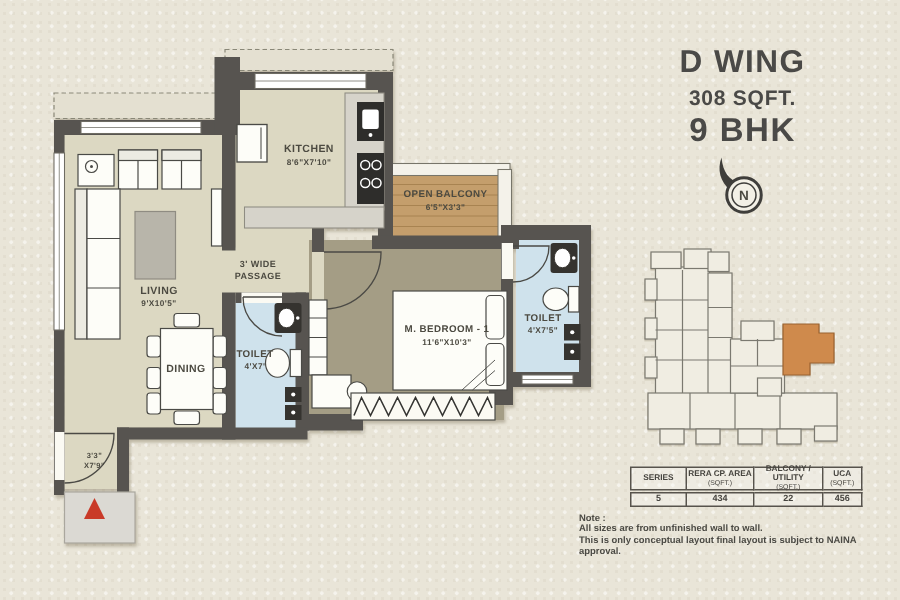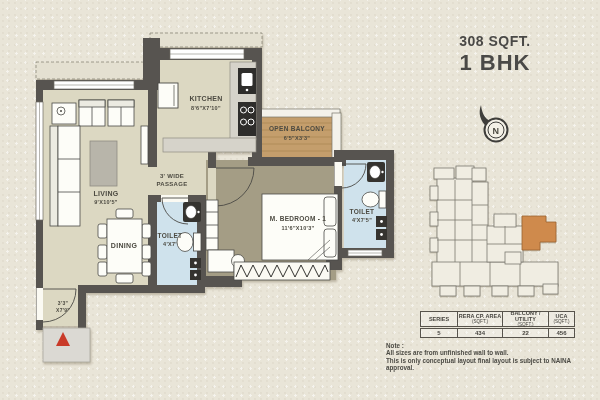--- a/index.html
+++ b/index.html
@@ -272,22 +272,23 @@
     <path d="M460,262 V286 M490,262 V286 M520,262 V286" fill="none"></path>
     <rect x="487" y="226" width="36" height="36"></rect>
     <rect x="494" y="214" width="22" height="13"></rect>
     <rect x="505" y="252" width="16" height="12"></rect>
     <path d="M487,244 H523 M505,226 V244" fill="none"></path>
     <polygon points="522,216 546,216 546,222 556,222 556,242 540,242 540,250 522,250" fill="#cf8a4c" stroke="#9a6330"></polygon>
   </g>
 </svg>
 
 <div class="title-block">
+  <div class="title-wing">D WING</div>
   <div class="title-area">308 SQFT.</div>
-  <div class="title-type">1 BHK</div>
+  <div class="title-type">9 BHK</div>
 </div>
 
 <div class="area-table">
   <div class="t-row hdr">
     <div class="cell w0">
       <span class="h-label">SERIES</span>
       <span class="h-sub"></span>
     </div>
     <div class="cell w1">
       <span class="h-label">RERA CP. AREA</span>

